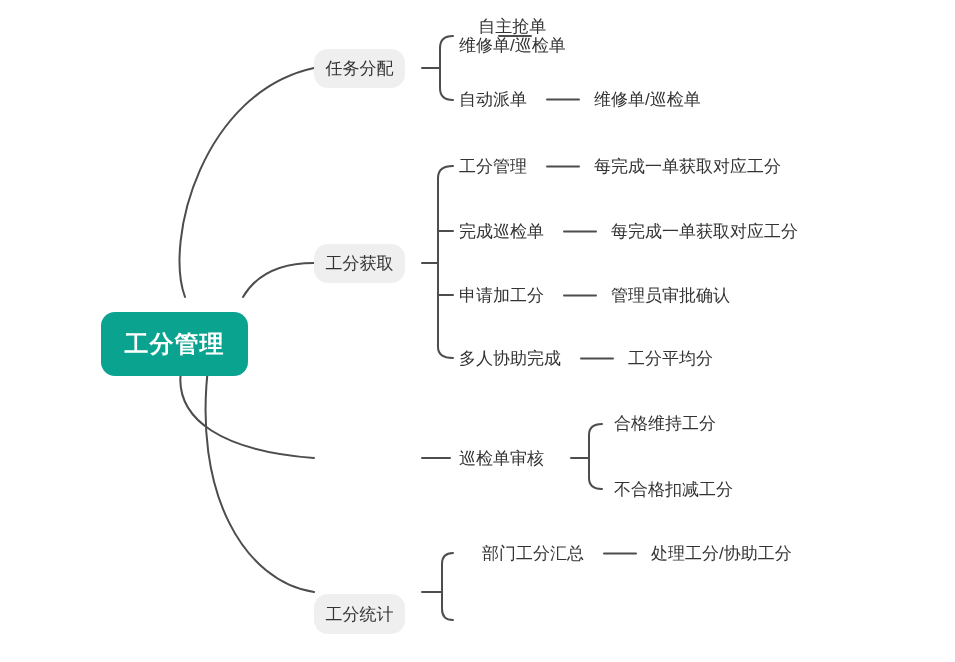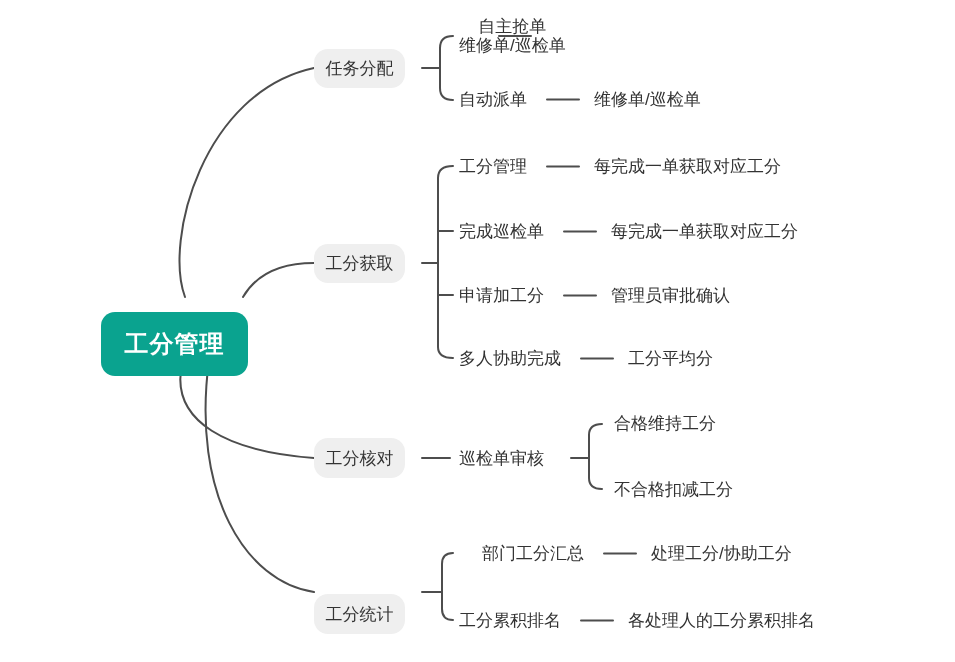--- a/index.html
+++ b/index.html
@@ -90,23 +90,20 @@
   <div class="root-node">
     <span>工分管理</span>
   </div>
 
   <div class="branch-node" style="left:314px;top:49px;">
     <span>任务分配</span>
   </div>
   <div class="branch-node" style="left:314px;top:244px;">
     <span>工分获取</span>
   </div>
-  <div class="branch-node" style="left:314px;top:438px;height:40px;">
-    <span>工分核对</span>
-  </div>
   <div class="branch-node" style="left:314px;top:594px;height:40px;font-family:Liberation Mono, monospace;">
     <span>工分统计</span>
   </div>
 
   <div class="leaf-row" style="left:459px;top:36px;flex-direction:column;">
     <span>自主抢单</span>
     <span class="dash"></span>
     <span>维修单/巡检单</span>
   </div>
   <div class="leaf-row" style="left:459px;top:99px;">
@@ -144,19 +141,14 @@
   </div>
   <div class="leaf-row" style="left:614px;top:489px;">
     <span>不合格扣减工分</span>
   </div>
 
   <div class="leaf-row" style="left:482px;top:553px;">
     <span>部门工分汇总</span>
     <span class="dash"></span>
     <span>处理工分/协助工分</span>
   </div>
-  <div class="leaf-row" style="left:459px;top:620px;">
-    <span>工分累积排名</span>
-    <span class="dash"></span>
-    <span>各处理人的工分累积排名</span>
-  </div>
 
 </div>
 
 </body></html>

